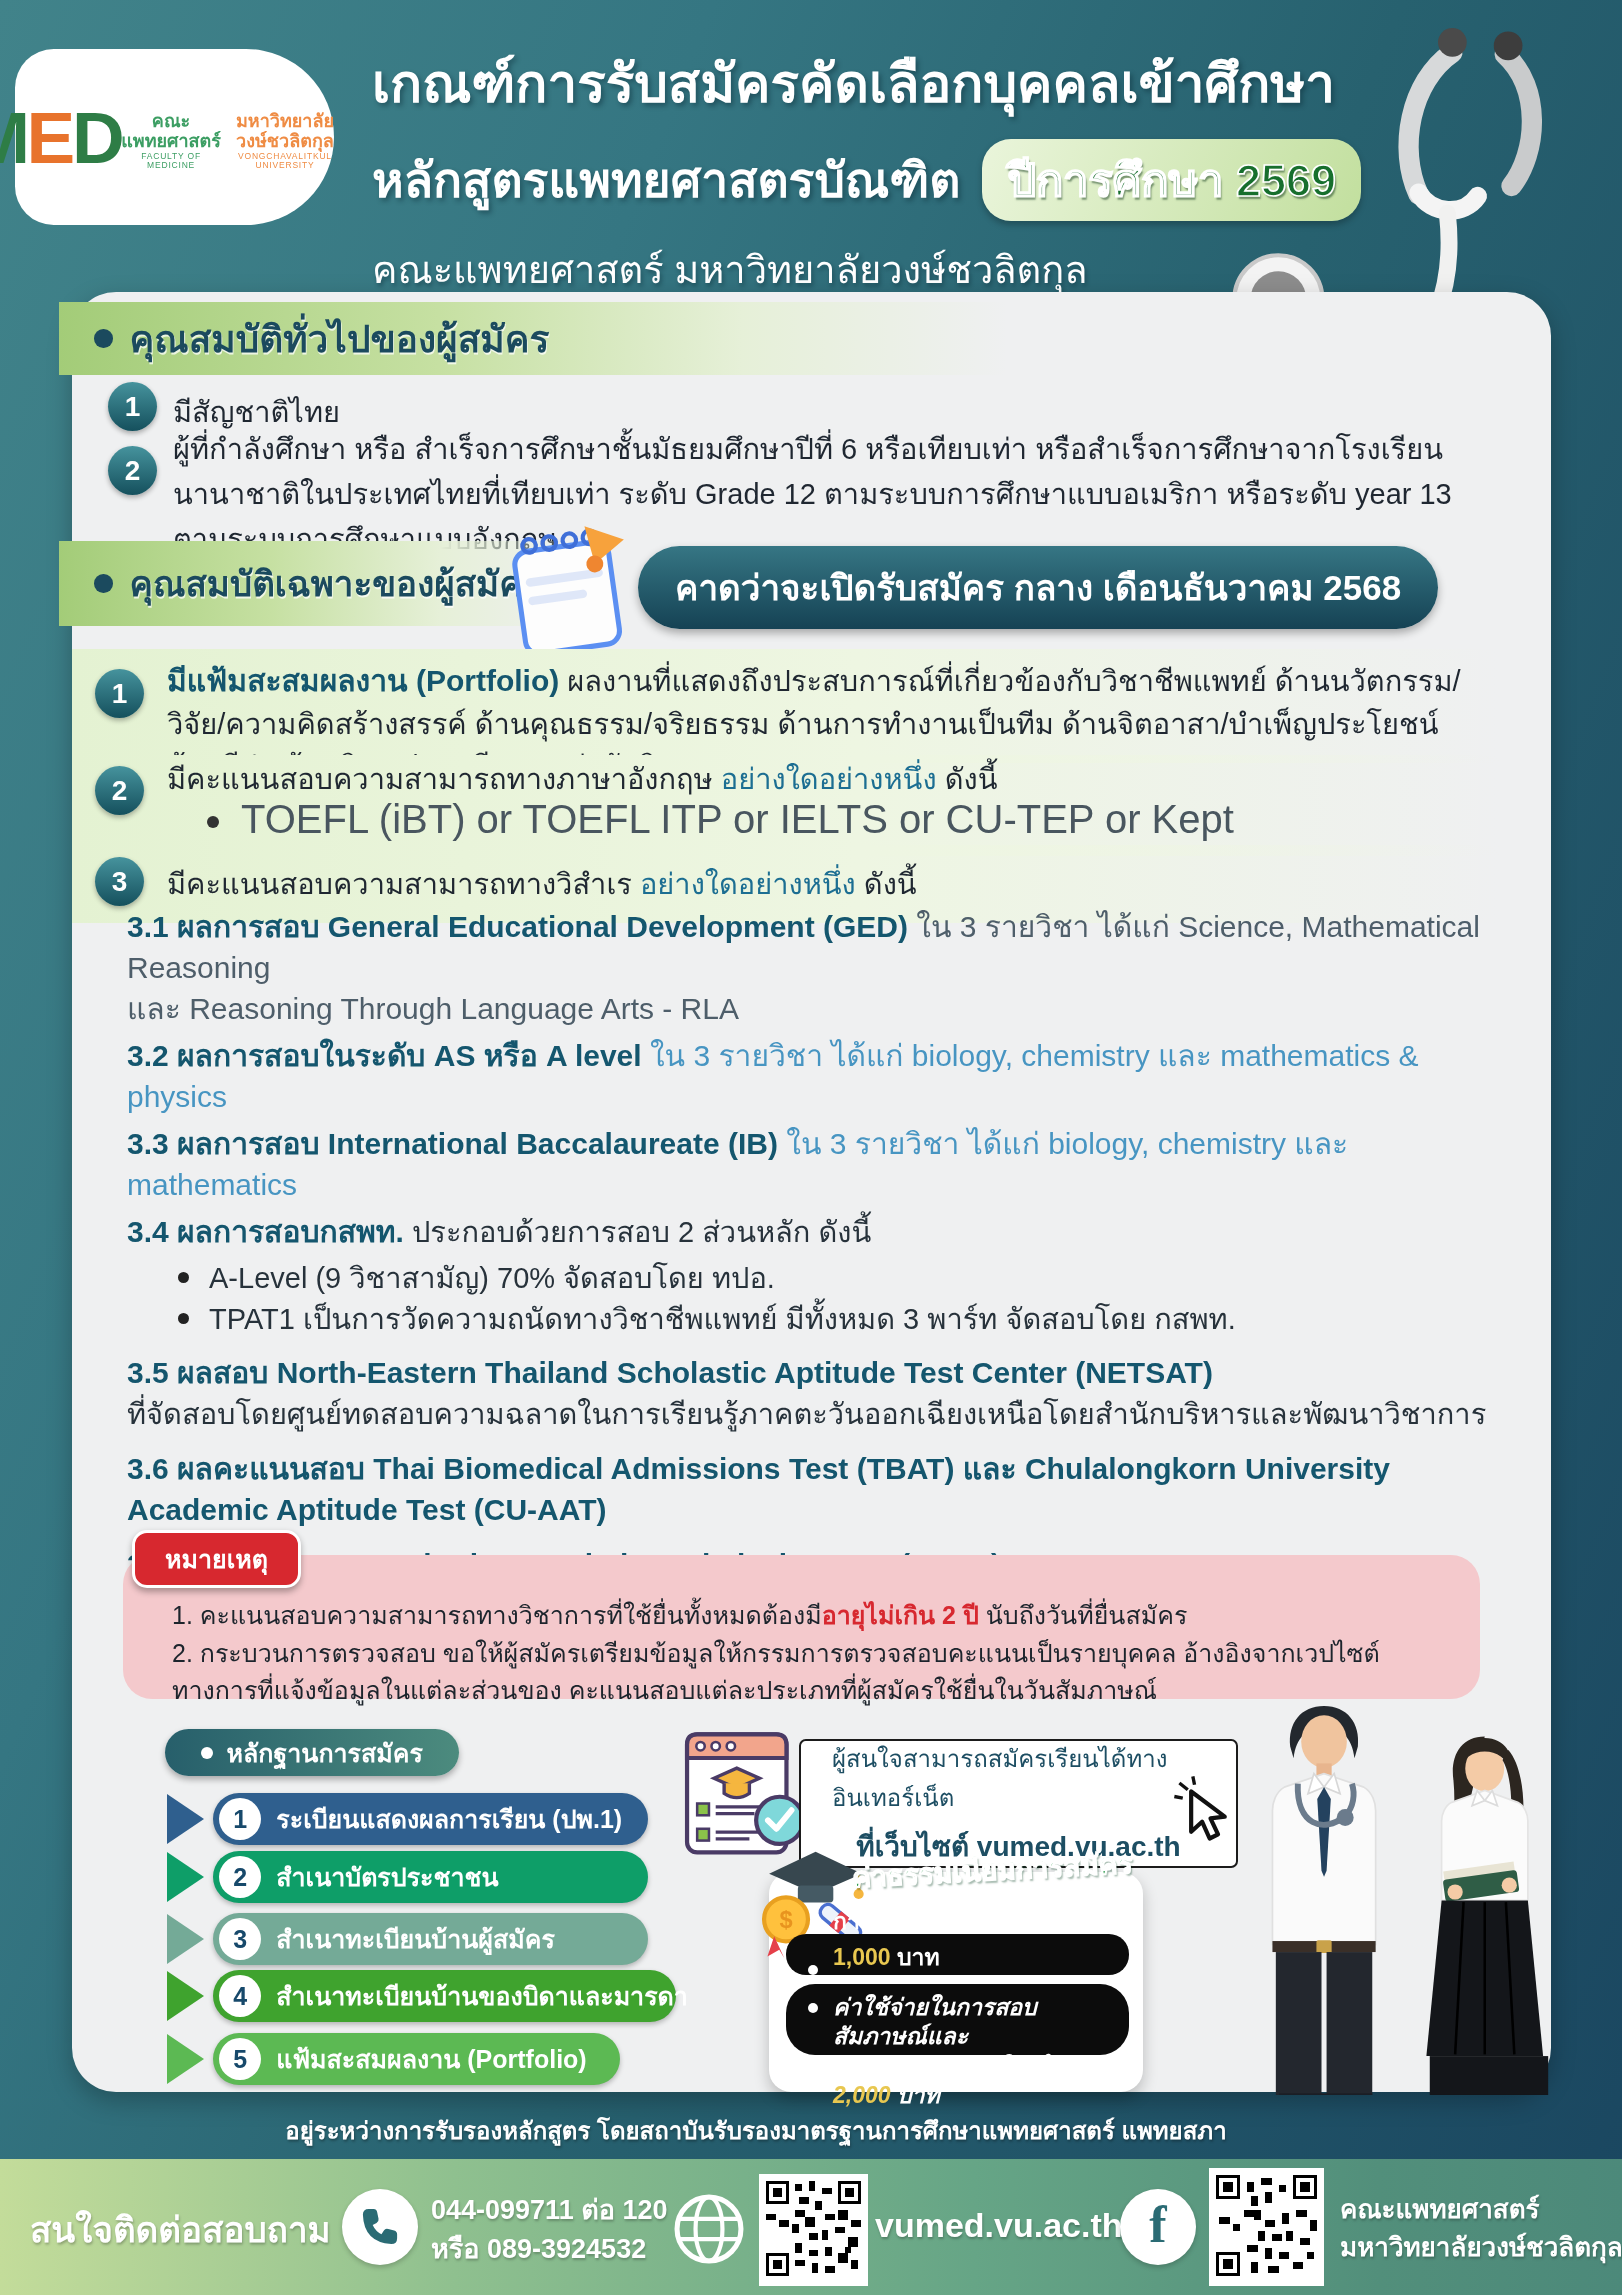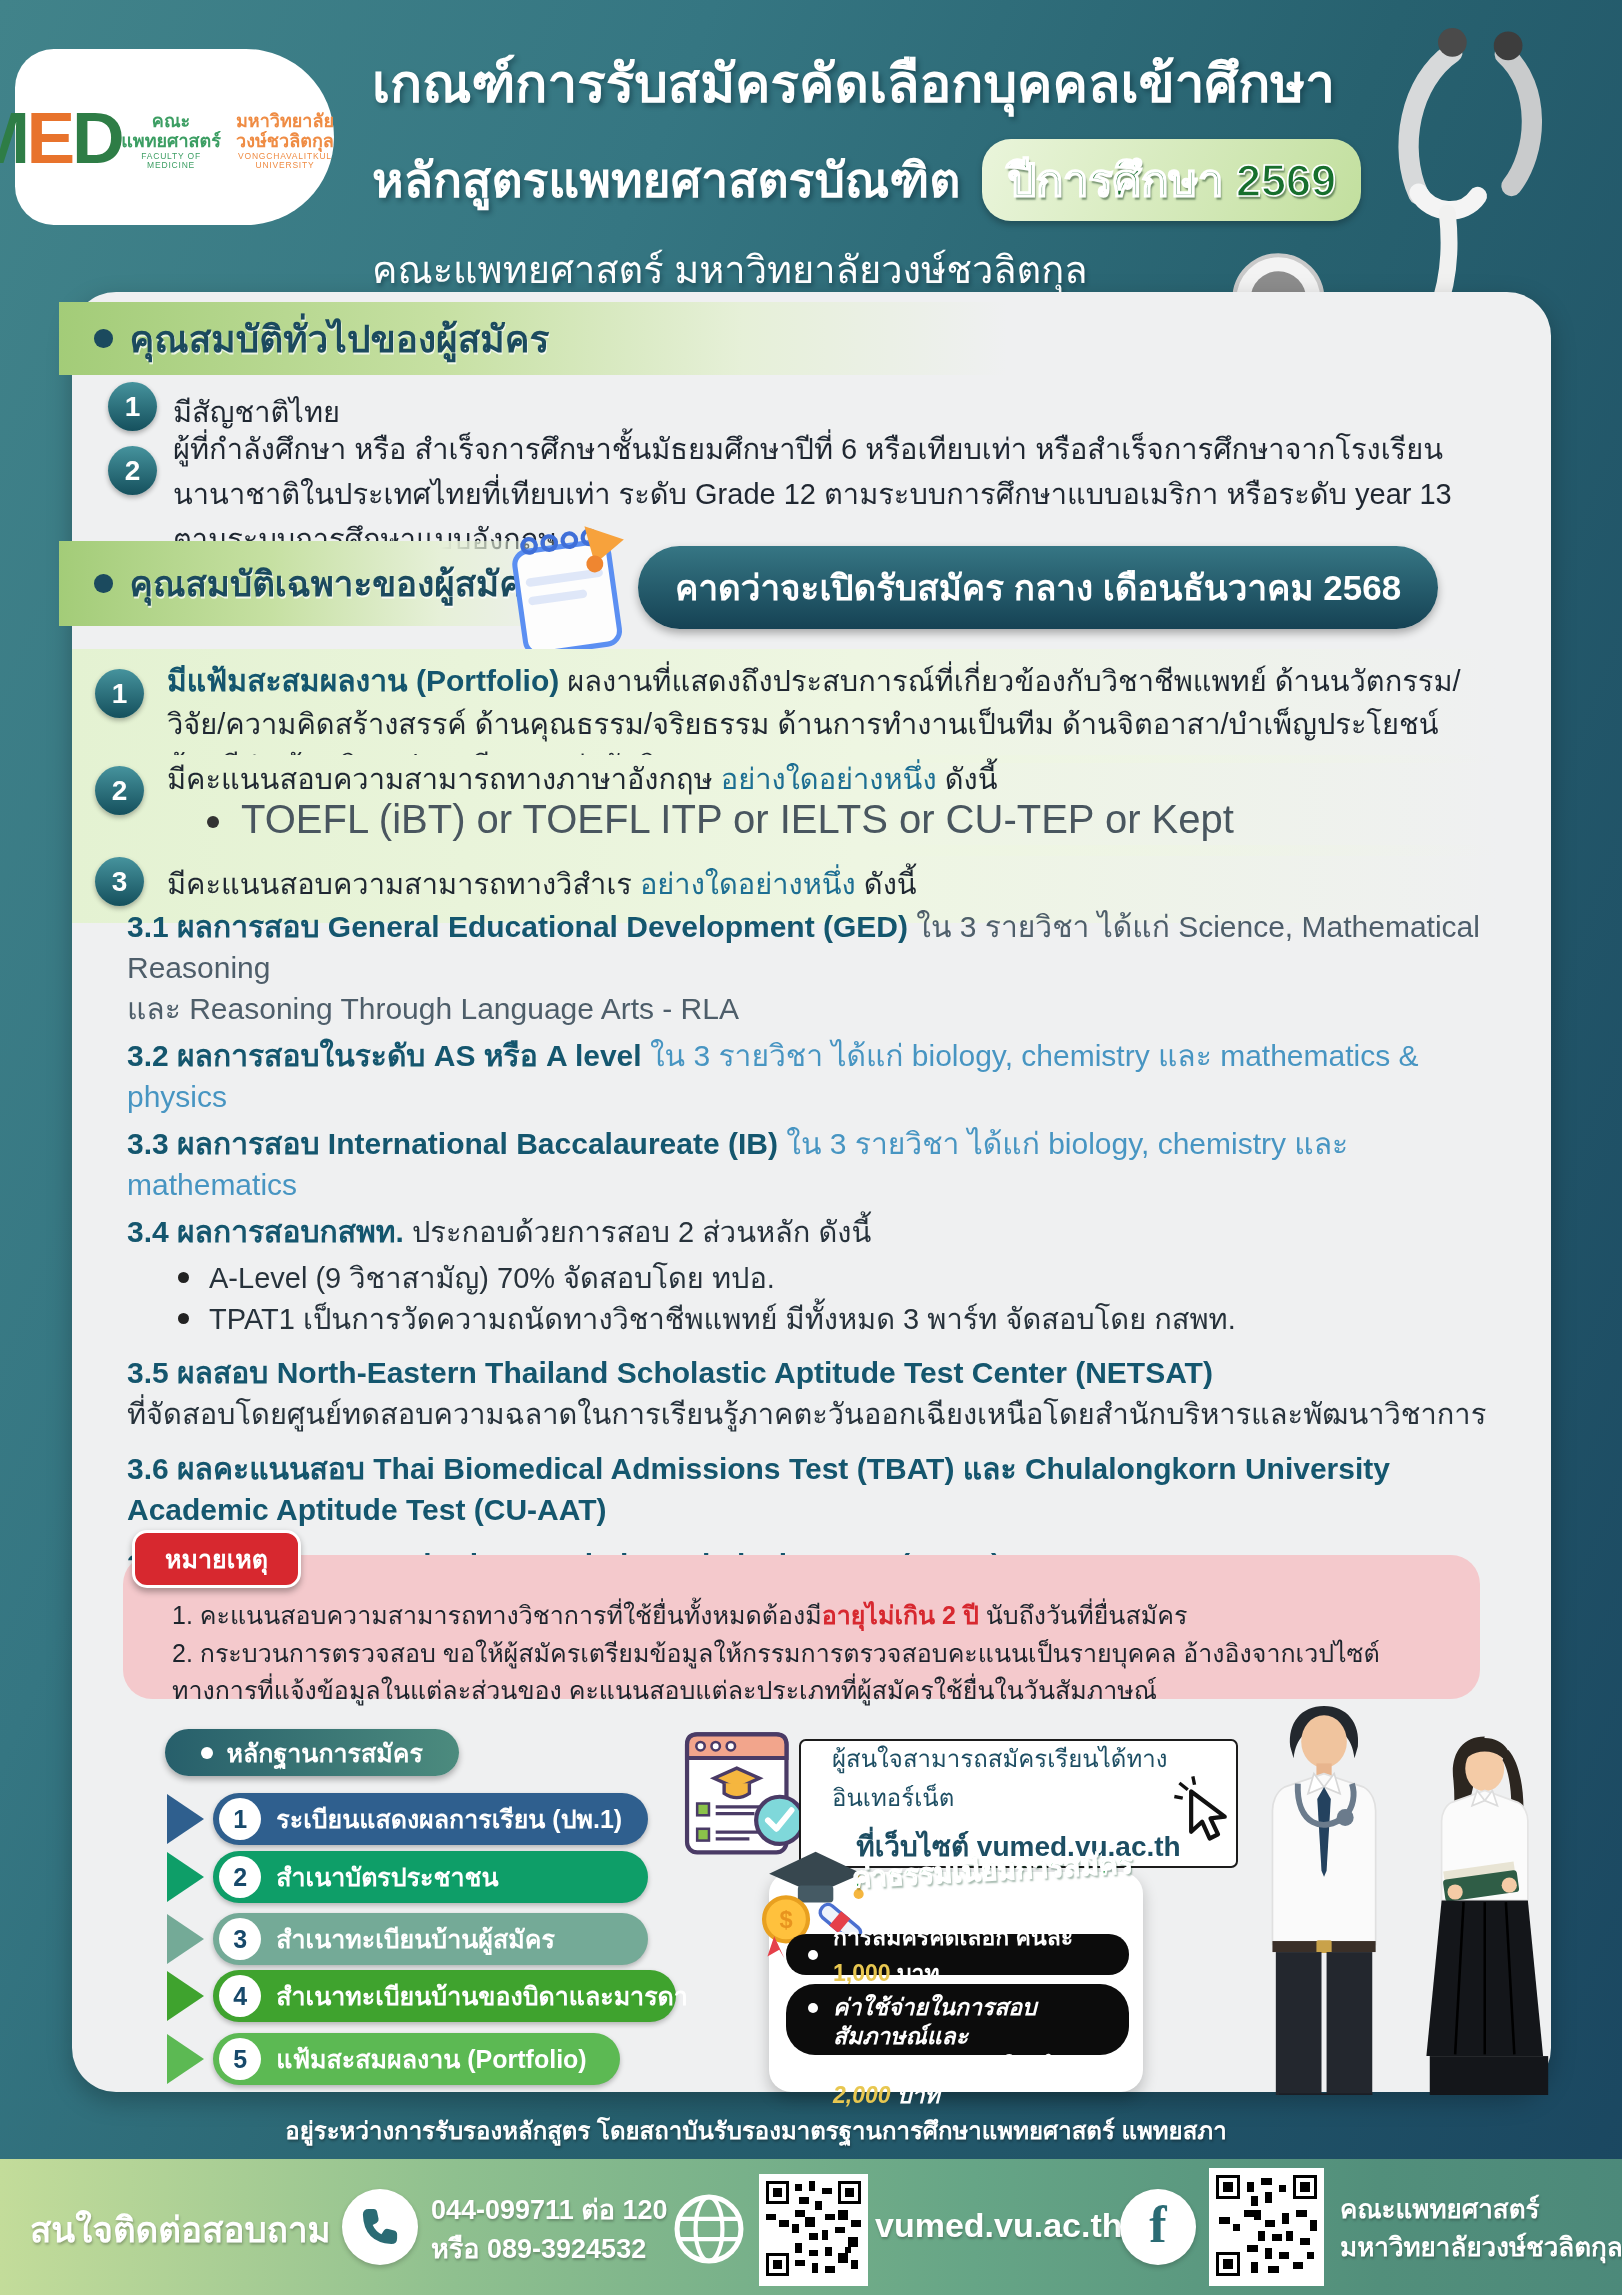--- a/index.html
+++ b/index.html
@@ -98,21 +98,21 @@
   
   .fees-box{position:absolute;left:769px;top:1872px;width:374px;height:220px;background:#fff;
             border-radius:22px;box-shadow:0 6.8px 15px rgba(0,0,0,.22);}
   .fees-title{position:absolute;left:852px;top:1848px;font-size:28px;font-weight:bold;color:#2e9c4e;
               -webkit-text-stroke:1.3px #fff;transform:rotate(-3deg);white-space:nowrap;
               text-shadow:1.7px 2.5px 1.7px rgba(0,60,30,.35);}
   .fees-ic{position:absolute;left:759px;top:1838px;}
   .fee-pill{position:absolute;left:786px;width:343px;background:#0c0c0c;color:#fff;font-weight:bold;
             font-size:23px;box-sizing:border-box;display:flex;align-items:center;gap:15px;
             padding:0 22px;}
-  #feep1{top:1934px;height:41px;border-radius:20px;}
+  #feep1{top:1934px;height:41px;border-radius:20px;align-items:flex-end;}
   #feep2{top:1984px;height:71px;border-radius:29px;align-items:flex-start;padding-top:8.5px;}
   .fee-amt{color:#e8c750;}
   .fee-bdot{width:10px;height:10px;border-radius:50%;background:#fff;flex:0 0 auto;margin-top:10px;}
   #feep1 .fee-bdot{margin-top:0;}
   .fee-lines{line-height:1.28;font-style:italic;}
   
   .disclaimer{position:absolute;left:0;top:2111px;width:1512px;text-align:center;color:#fff;
               font-size:24px;font-weight:bold;text-shadow:0.8px 1.7px 2.5px rgba(0,0,0,.3);}
   .contactbar{position:absolute;left:0;top:2159px;width:1623px;height:136px;
               background:linear-gradient(90deg,#c3dc9a 0%,#8fc08f 28%,#66a586 60%,#528f7b 85%,#4c897a 100%);}

